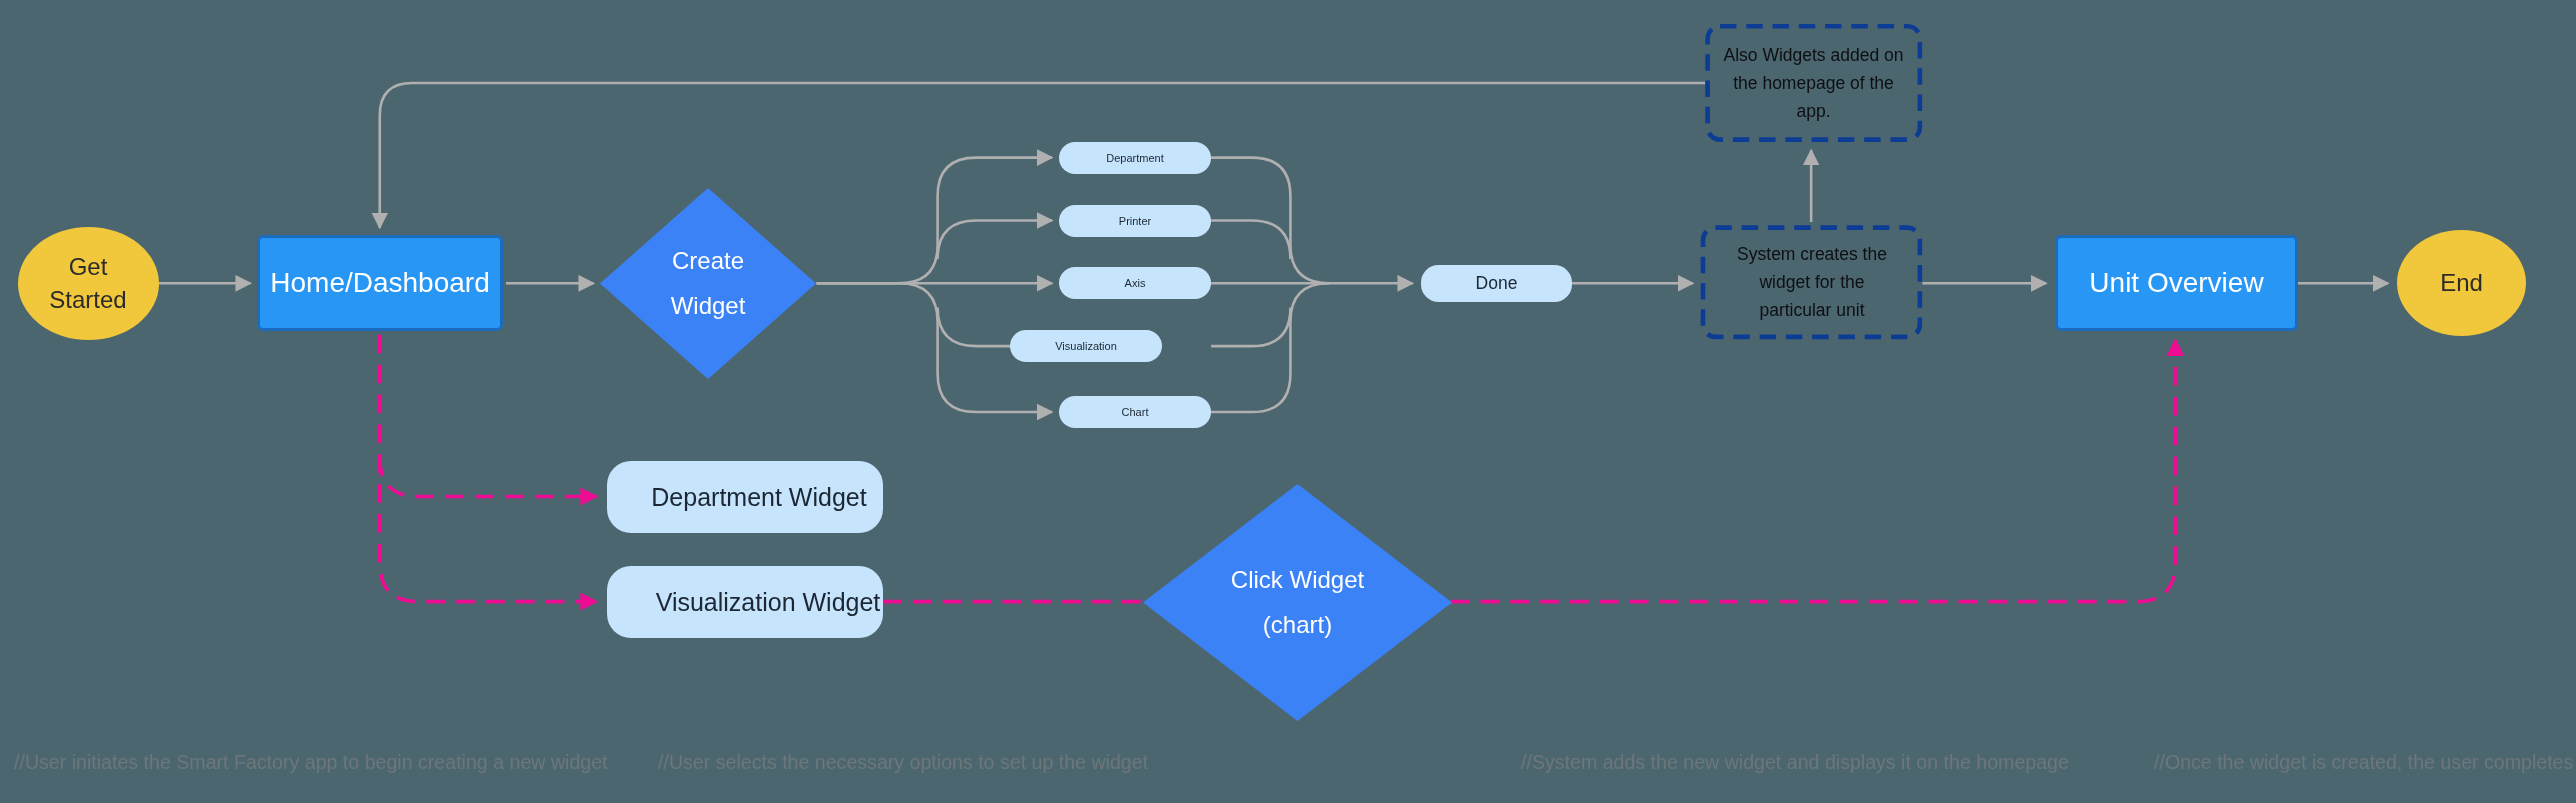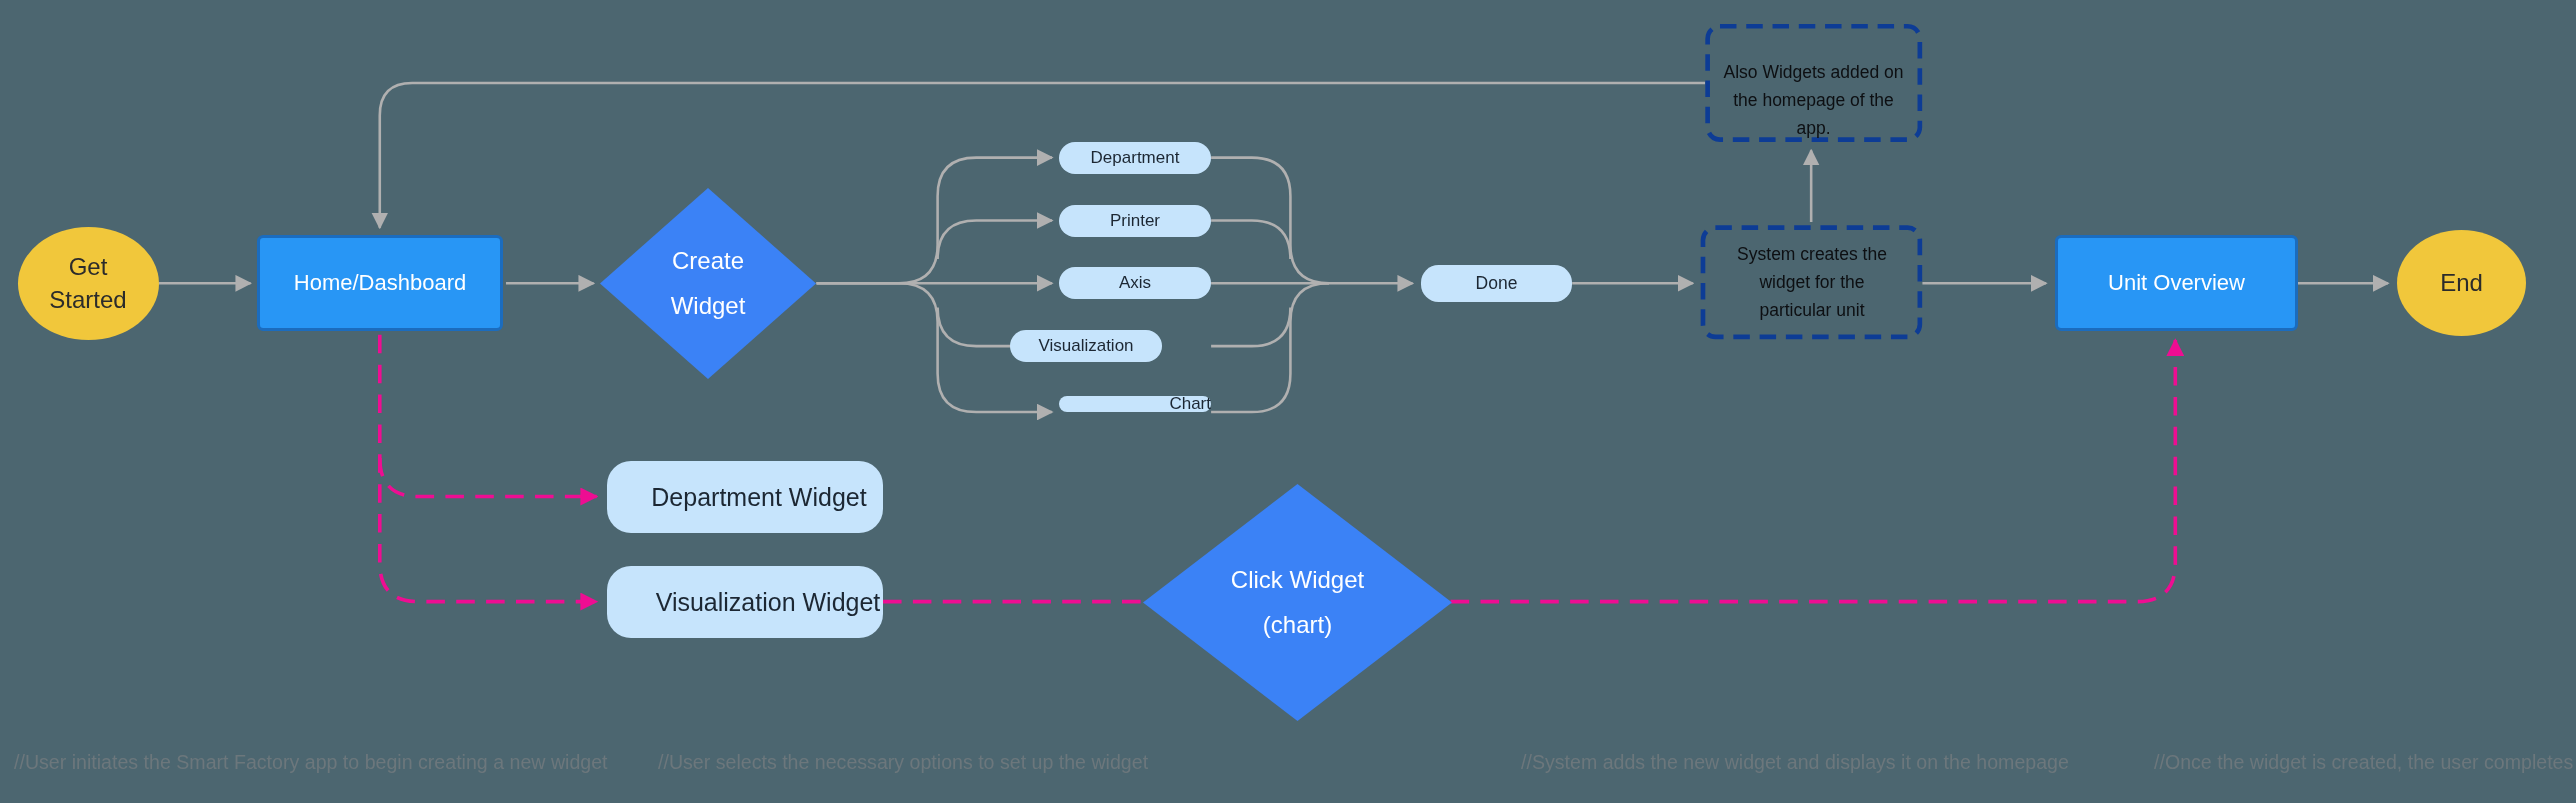--- a/index.html
+++ b/index.html
@@ -26,34 +26,34 @@
     border-radius: 50%;
     color: #2b2b2b;
     font-size: 24px;
     line-height: 1.35;
   }
   .process {
     background: #2896f5;
     border: 3.1px solid #1b6cbe;
     border-radius: 6.2px;
     color: #ffffff;
-    font-size: 22px;
+    font-size: 28px;
   }
   .decision {
     background: #3b82f6;
     clip-path: polygon(50% 0, 100% 50%, 50% 100%, 0 50%);
     color: #ffffff;
     font-size: 24px;
     line-height: 1.85;
   }
   .option-pill {
     background: #c6e4fc;
     border-radius: 17.5px;
     color: #1c2733;
-    font-size: 17px;
+    font-size: 11px;
   }
   .widget-pill {
     background: #c6e4fc;
     border-radius: 24px;
     color: #1c2733;
     font-size: 25px;
   }
   .annotation {
     color: #0d0f12;
     font-size: 17.5px;
@@ -136,35 +136,35 @@
   </div>
   <div class="node option-pill" style="left:1059px; top:205px; width:152px; height:32px;">
     <span class="node-label">Printer</span>
   </div>
   <div class="node option-pill" style="left:1059px; top:267px; width:152px; height:32px;">
     <span class="node-label">Axis</span>
   </div>
   <div class="node option-pill" style="left:1010px; top:330px; width:152px; height:32px;">
     <span class="node-label">Visualization</span>
   </div>
-  <div class="node option-pill" style="left:1059px; top:396px; width:152px; height:16px;justify-content:flex-end;">
+  <div class="node option-pill" style="left:1059px; top:396px; width:152px; height:32px;">
     <span class="node-label">Chart</span>
   </div>
 
   <div class="node option-pill" style="left:1421px; top:265px; width:151px; height:37px; font-size:17.5px;">
     <span class="node-label">Done</span>
   </div>
 
   <div class="node annotation" style="left:1701px; top:225px; width:222px; height:114px;">
     <span class="node-label">System creates the
 widget for the
 particular unit</span>
   </div>
 
-  <div class="node annotation" style="left:1705px; top:24px; width:217px; height:118px;align-items:flex-end;">
+  <div class="node annotation" style="left:1705px; top:24px; width:217px; height:118px;">
     <span class="node-label">Also Widgets added on
 the homepage of the
 app.</span>
   </div>
 
   <div class="node widget-pill" style="left:607px; top:461px; width:276px; height:72px;padding-left:28px;">
     <span class="node-label">Department Widget</span>
   </div>
 
   <div class="node widget-pill" style="left:607px; top:566px; width:276px; height:72px;padding-left:46px;">

